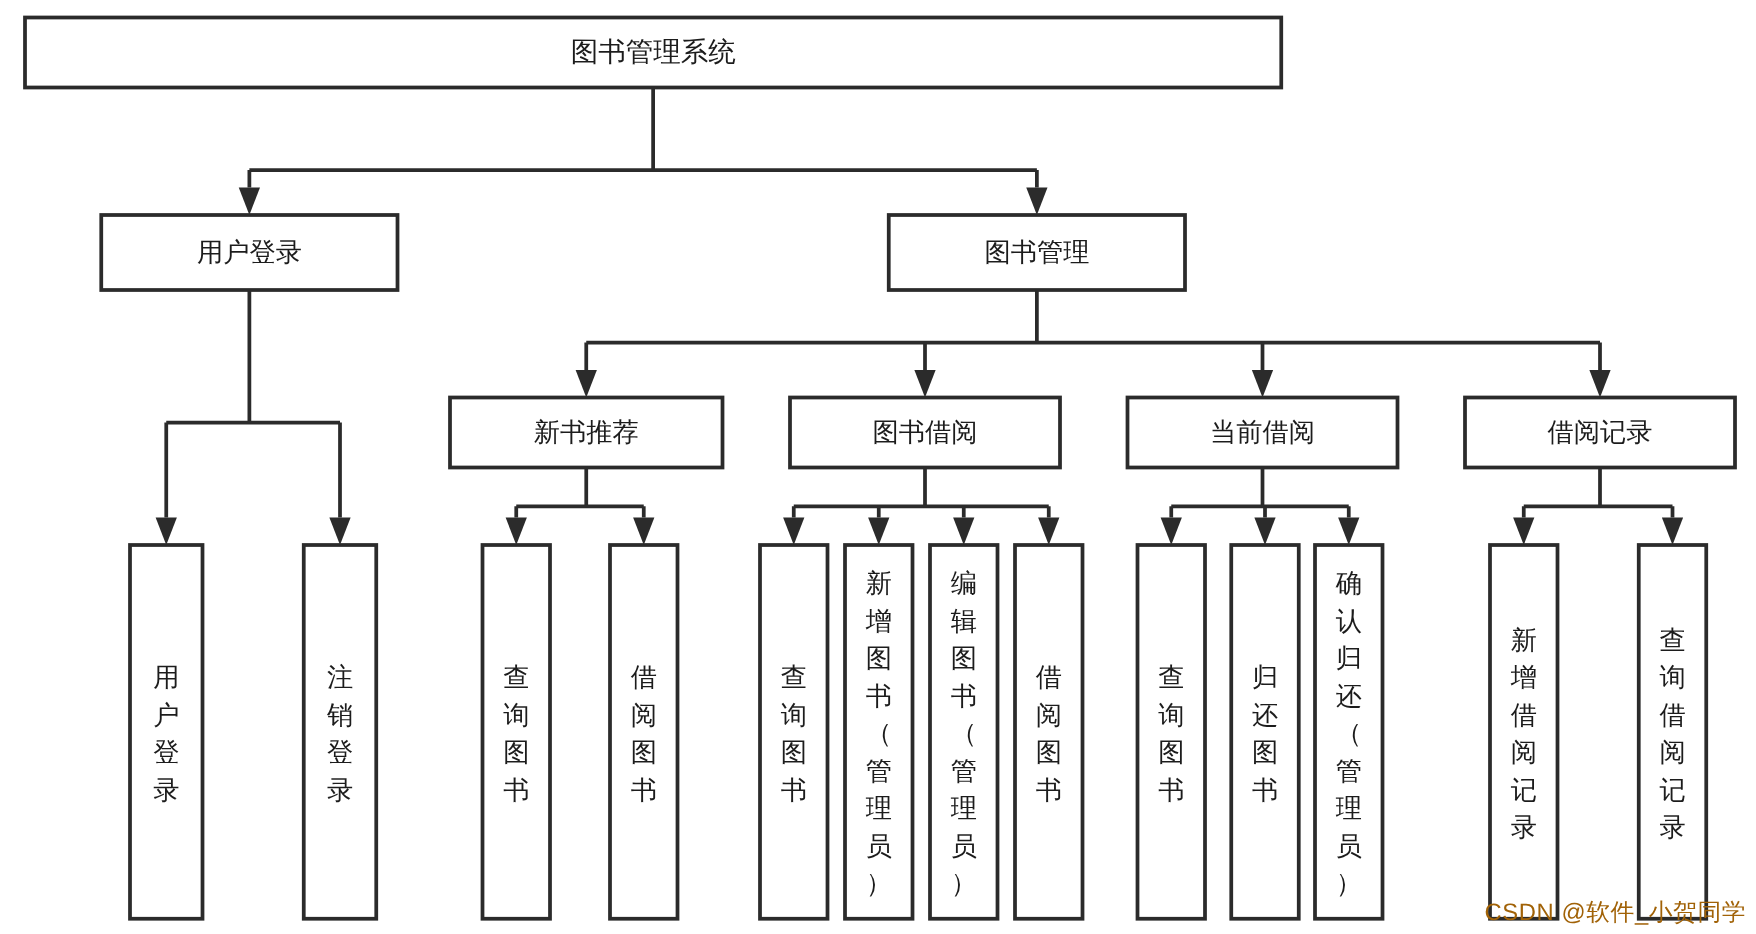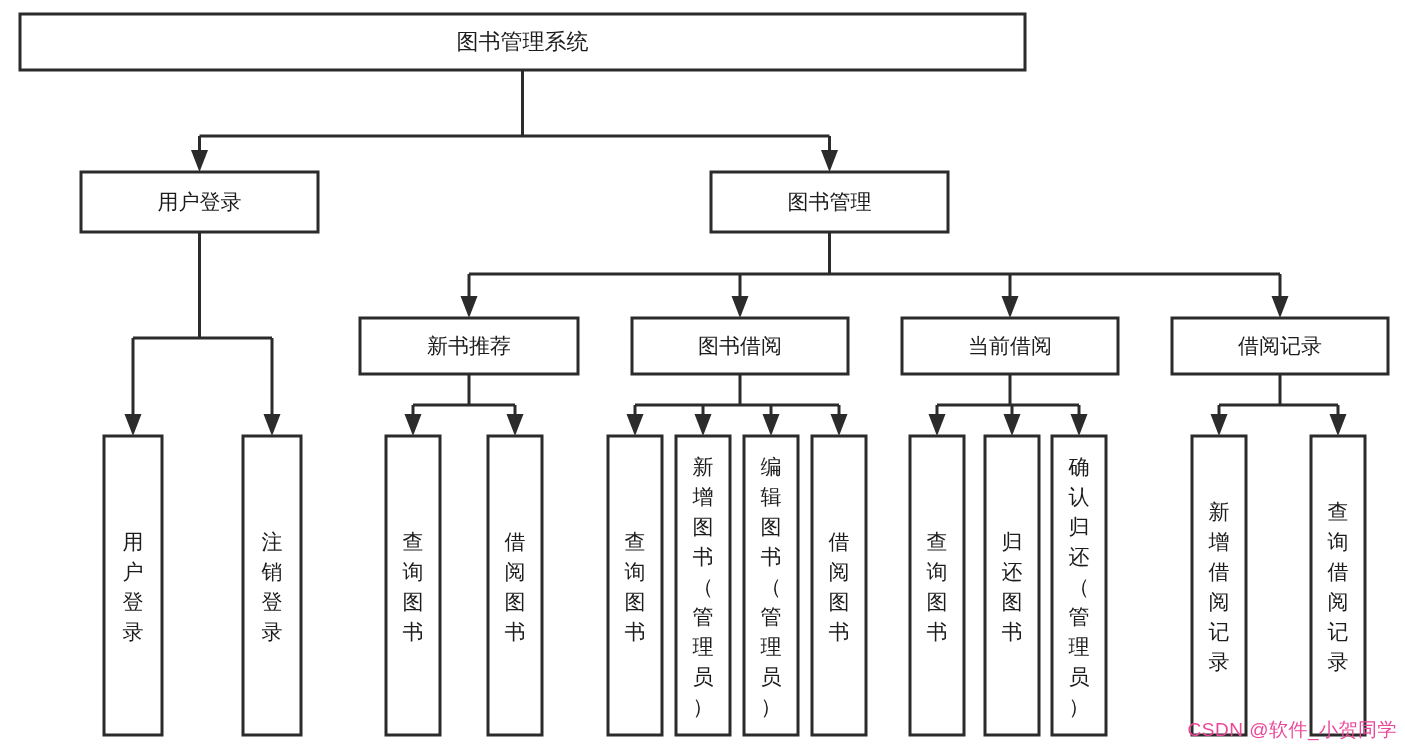--- a/index.html
+++ b/index.html
@@ -51,21 +51,21 @@
   .arrow-head {
     fill: #2b2b2b;
     stroke: none;
   }
   .watermark {
     position: absolute;
     right: 8px;
     bottom: 4px;
     font-family: "Liberation Sans", "DejaVu Sans", sans-serif;
     font-size: 19px;
-    color: #ec4899;
+    color: #a16207;
     white-space: nowrap;
     letter-spacing: 0.5px;
   }
 </style>
 </head>
 <body>
 
 <div id="diagram-root">
   <svg id="diagram-svg" width="1405" height="747" viewBox="0 0 1405 747" xmlns="http://www.w3.org/2000/svg">
     <defs></defs>

